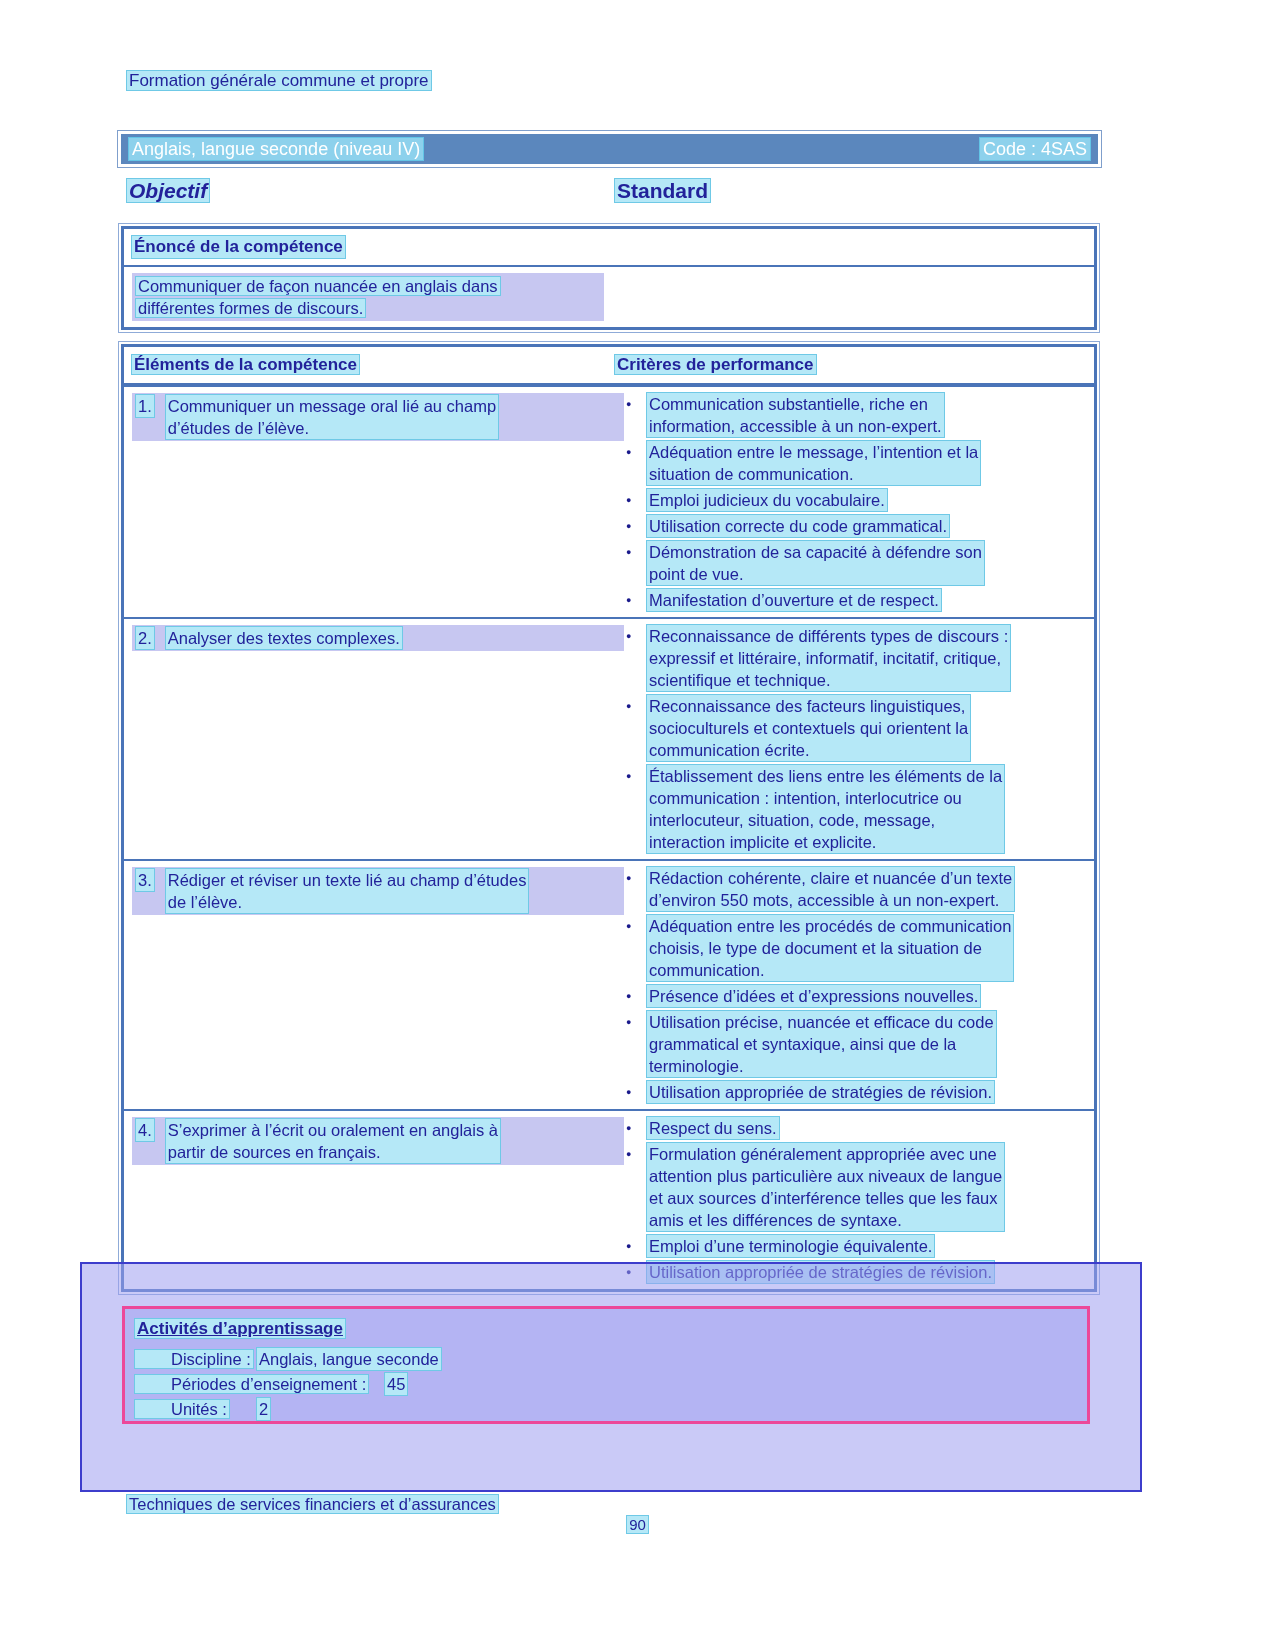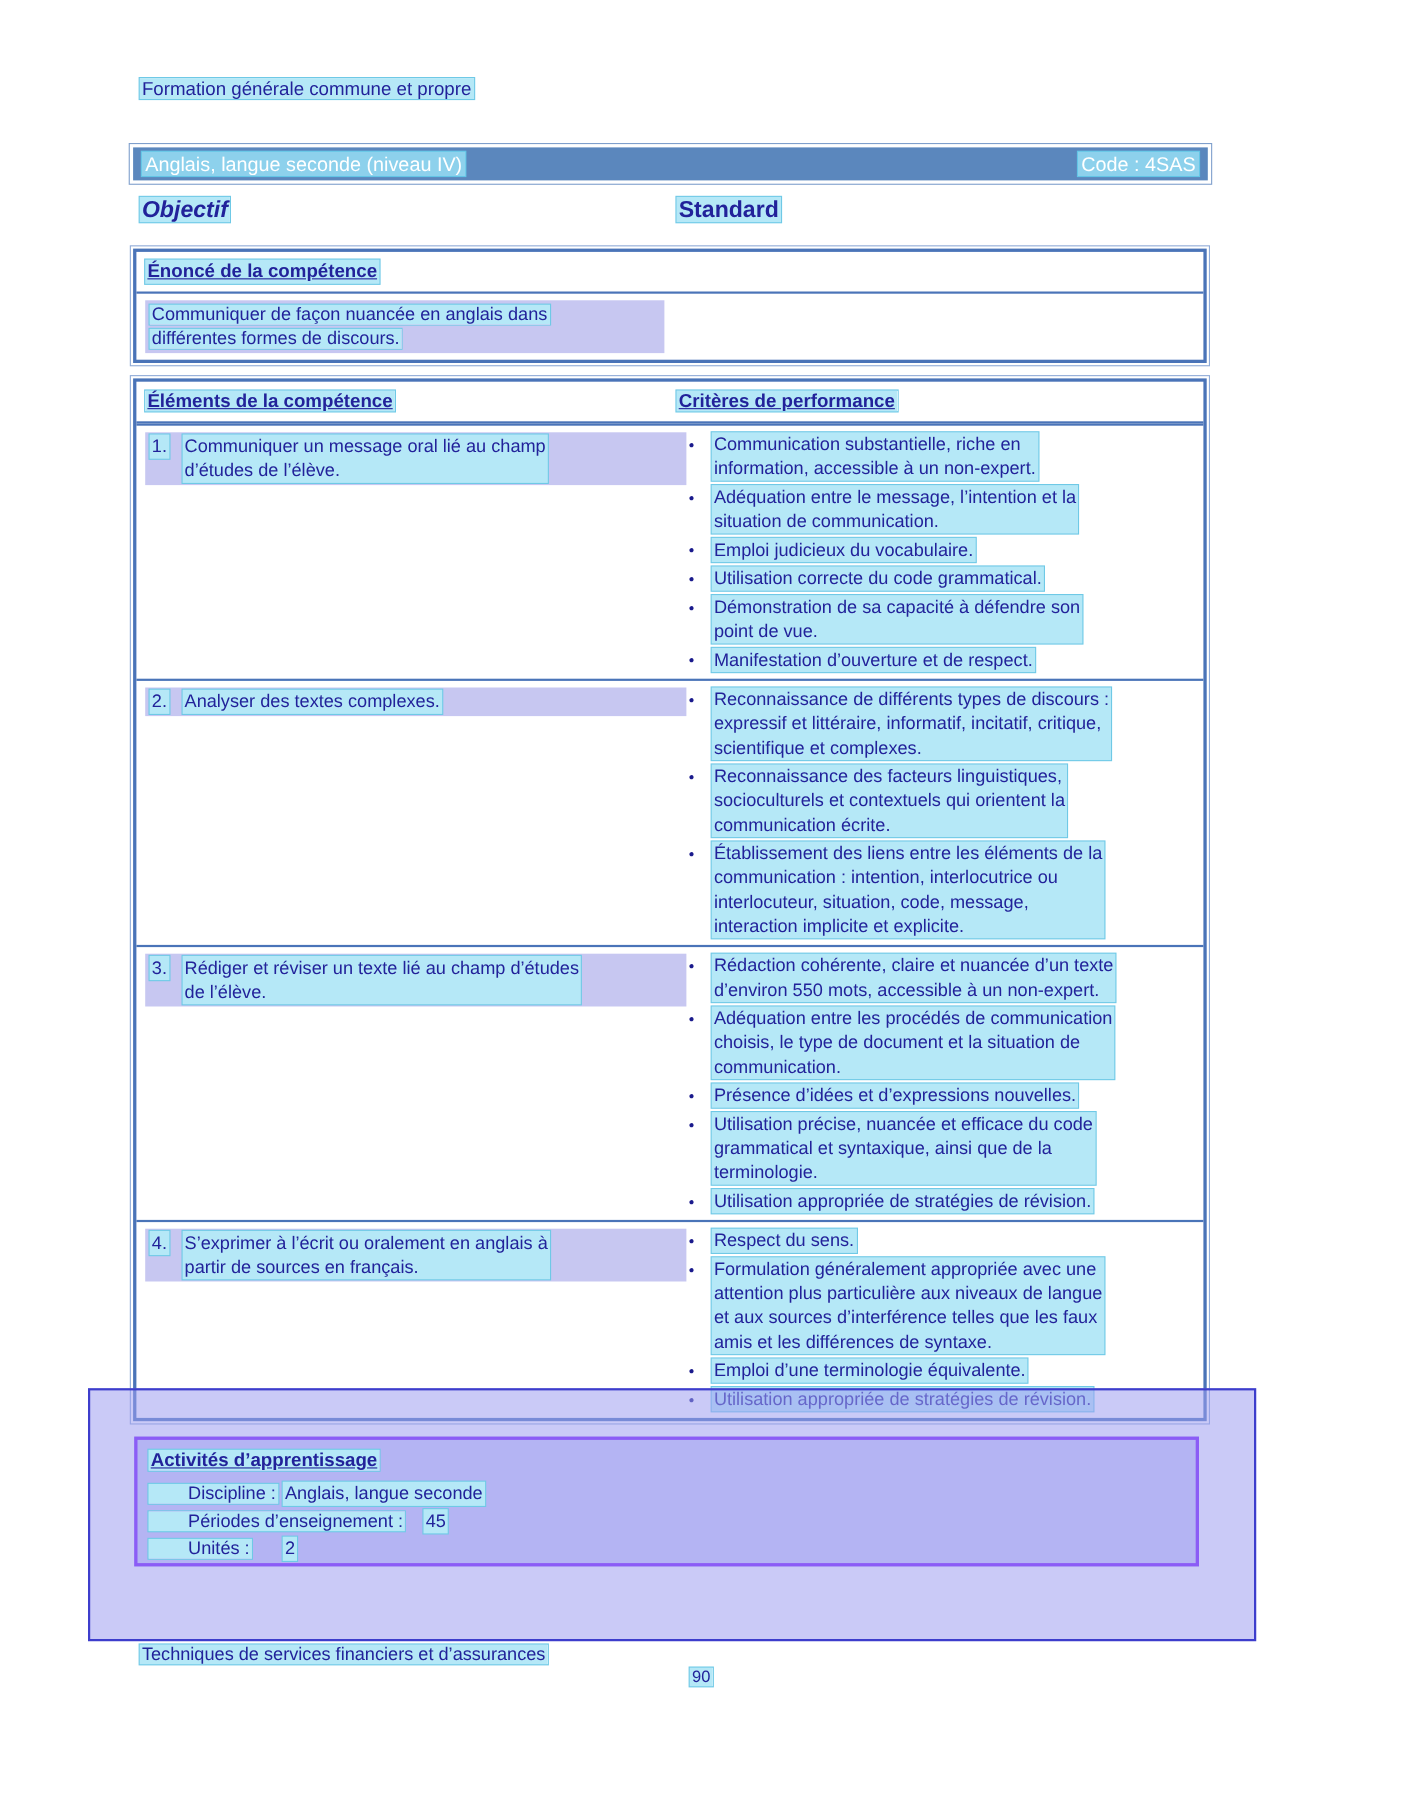--- a/index.html
+++ b/index.html
@@ -38,21 +38,21 @@
   .frame {
     position:absolute; left:121px; width:976px;
     border:3px solid #4a74b8; outline:1px solid #8fabd8; outline-offset:2px;
     background:#ffffff;
   }
   .t-enonce { top:226px; }
   .t-elements { top:344px; }
 
   .frame-header {
     padding:7px 8px; font-weight:bold; font-size:17px;
-    border-bottom:2px solid #4a74b8; display:flex;text-decoration:underline;
+    border-bottom:2px solid #4a74b8; display:flex;
   }
   .frame-header .c1 { flex:0 0 483px; }
   .frame-body { padding:6px 8px; }
 
   .band { background:#c7c7f1; padding:2px 4px; }
   .statement-band { width:472px; }
 
   .row { display:flex; padding:6px 8px; border-top:2px solid #4a74b8; }
   .row:first-of-type { border-top:none; }
   .cell-left { flex:0 0 492px; }
@@ -63,21 +63,21 @@
   .bullet { display:flex; margin-bottom:4px; }
   .bullet:last-child { margin-bottom:0; }
   .dot { flex:0 0 23px; font-size:9px; line-height:22px; color:#1a1a8c; text-align:left; padding-left:2px; }
 
   .overlay {
     left:80px; top:1262px; width:1062px; height:230px;
     background:rgba(158,158,240,0.55); border:2px solid #3d3dcc; z-index:5;
   }
   .act-box {
     position:absolute; left:40px; top:42px; width:968px; height:118px;
-    border:3px solid #8b5cf6; background:rgba(176,176,242,0.85);
+    border:3px solid #ec4899; background:rgba(176,176,242,0.85);
     padding:8px 10px;
   }
   .act-header { font-weight:bold; font-size:17px; text-decoration:underline; margin-bottom:8px; display:inline-block; }
   .act-line { display:flex; margin-bottom:3px; }
   .act-label-w1 { flex:0 0 122px; }
   .act-label-w2 { flex:0 0 250px; }
   .act-label-w1 .hl, .act-label-w2 .hl { white-space:nowrap;padding-left:36px; }
 
   .footer-program { left:127px; top:1493px; font-size:16.5px; z-index:6; }
   .page-number { left:0; top:1514px; width:100%; text-align:center; font-size:15px; z-index:6; }
@@ -165,21 +165,21 @@
         <div class="elem-band">
           <span class="num hl">2.</span>
           <span class="hl pre">Analyser des textes complexes.</span>
         </div>
       </div>
       <div class="cell-right">
         <div class="bullet">
           <span class="dot">●</span>
           <span class="hl pre">Reconnaissance de différents types de discours :
 expressif et littéraire, informatif, incitatif, critique,
-scientifique et complexes.</span>
+scientifique et technique.</span>
         </div>
         <div class="bullet">
           <span class="dot">●</span>
           <span class="hl pre">Reconnaissance des facteurs linguistiques,
 socioculturels et contextuels qui orientent la
 communication écrite.</span>
         </div>
         <div class="bullet">
           <span class="dot">●</span>
           <span class="hl pre">Établissement des liens entre les éléments de la

